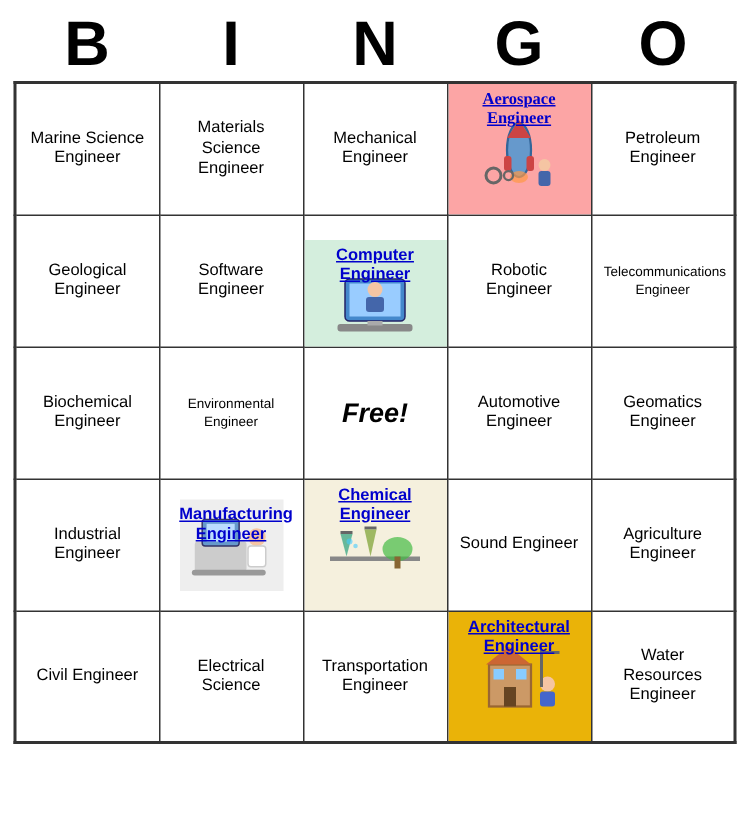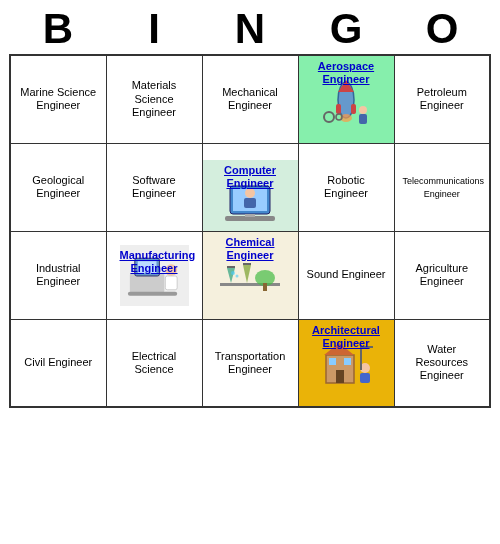--- a/index.html
+++ b/index.html
@@ -86,21 +86,21 @@
   <div class="bingo-letter">O</div>
 </div>
 
 <table id="bingo-grid">
   <tbody id="grid-body">
   <tr>
         <td><span class="cell-text">Marine Science Engineer</span></td>
         <td><span class="cell-text">Materials Science Engineer</span></td>
         <td><span class="cell-text">Mechanical Engineer</span></td>
         <td style="padding: 0px;">
-          <div class="img-cell" style="background: #86efac; width: 100%; height: 100%; position: relative;">
+          <div class="img-cell" style="background: #fca5a5; width: 100%; height: 100%; position: relative; font-family: Liberation Serif, serif;">
             <div style="position: absolute; inset: 0px; display: flex; align-items: center; justify-content: center;">
               <svg width="70" height="55" viewBox="0 0 70 55" xmlns="http://www.w3.org/2000/svg">
 
     <ellipse cx="35" cy="28" rx="8" ry="18" fill="#6699cc" stroke="#336699" stroke-width="1.5"></ellipse>
     <polygon points="35,8 27,20 43,20" fill="#cc4444"></polygon>
     <rect x="25" y="32" width="5" height="10" rx="2" fill="#cc4444"></rect>
     <rect x="40" y="32" width="5" height="10" rx="2" fill="#cc4444"></rect>
     <ellipse cx="35" cy="46" rx="6" ry="4" fill="#ff9944" opacity="0.7"></ellipse>
 
     <circle cx="52" cy="38" r="4" fill="#f5c5a3"></circle>
@@ -137,20 +137,27 @@
             <div style="position: absolute; top: 4px; left: 0px; right: 0px; text-align: center; z-index: 2;">
               <div class="label" style="font-weight: bold; font-size: 11px; color: rgb(0, 0, 204); text-decoration: underline;">Computer</div>
               <div style="font-weight: bold; font-size: 11px; color: rgb(0, 0, 204); text-decoration: underline;">Engineer</div>
             </div>
           </div>
         </td>
         <td><span class="cell-text">Robotic Engineer</span></td>
         <td><span class="cell-text-small">Telecommunications Engineer</span></td>
       </tr>
       <tr>
+        <td><span class="cell-text">Biochemical Engineer</span></td>
+        <td><span class="cell-text-small">Environmental Engineer</span></td>
+        <td><span class="free-cell">Free!</span></td>
+        <td><span class="cell-text">Automotive Engineer</span></td>
+        <td><span class="cell-text">Geomatics Engineer</span></td>
+      </tr>
+      <tr>
         <td><span class="cell-text">Industrial Engineer</span></td>
         <td style="padding: 13px;">
           <div class="img-cell" style="background: rgb(238, 238, 238); width: 100%; height: 100%; position: relative;">
             <div style="position: absolute; inset: 0px; display: flex; align-items: center; justify-content: center;">
               <svg width="70" height="55" viewBox="0 0 70 55" xmlns="http://www.w3.org/2000/svg">
 
     <rect x="10" y="25" width="35" height="20" rx="2" fill="#ccc"></rect>
     <rect x="15" y="10" width="25" height="18" rx="2" fill="#6699cc" stroke="#336"></rect>
     <rect x="18" y="13" width="19" height="12" fill="#bbddff"></rect>
 

